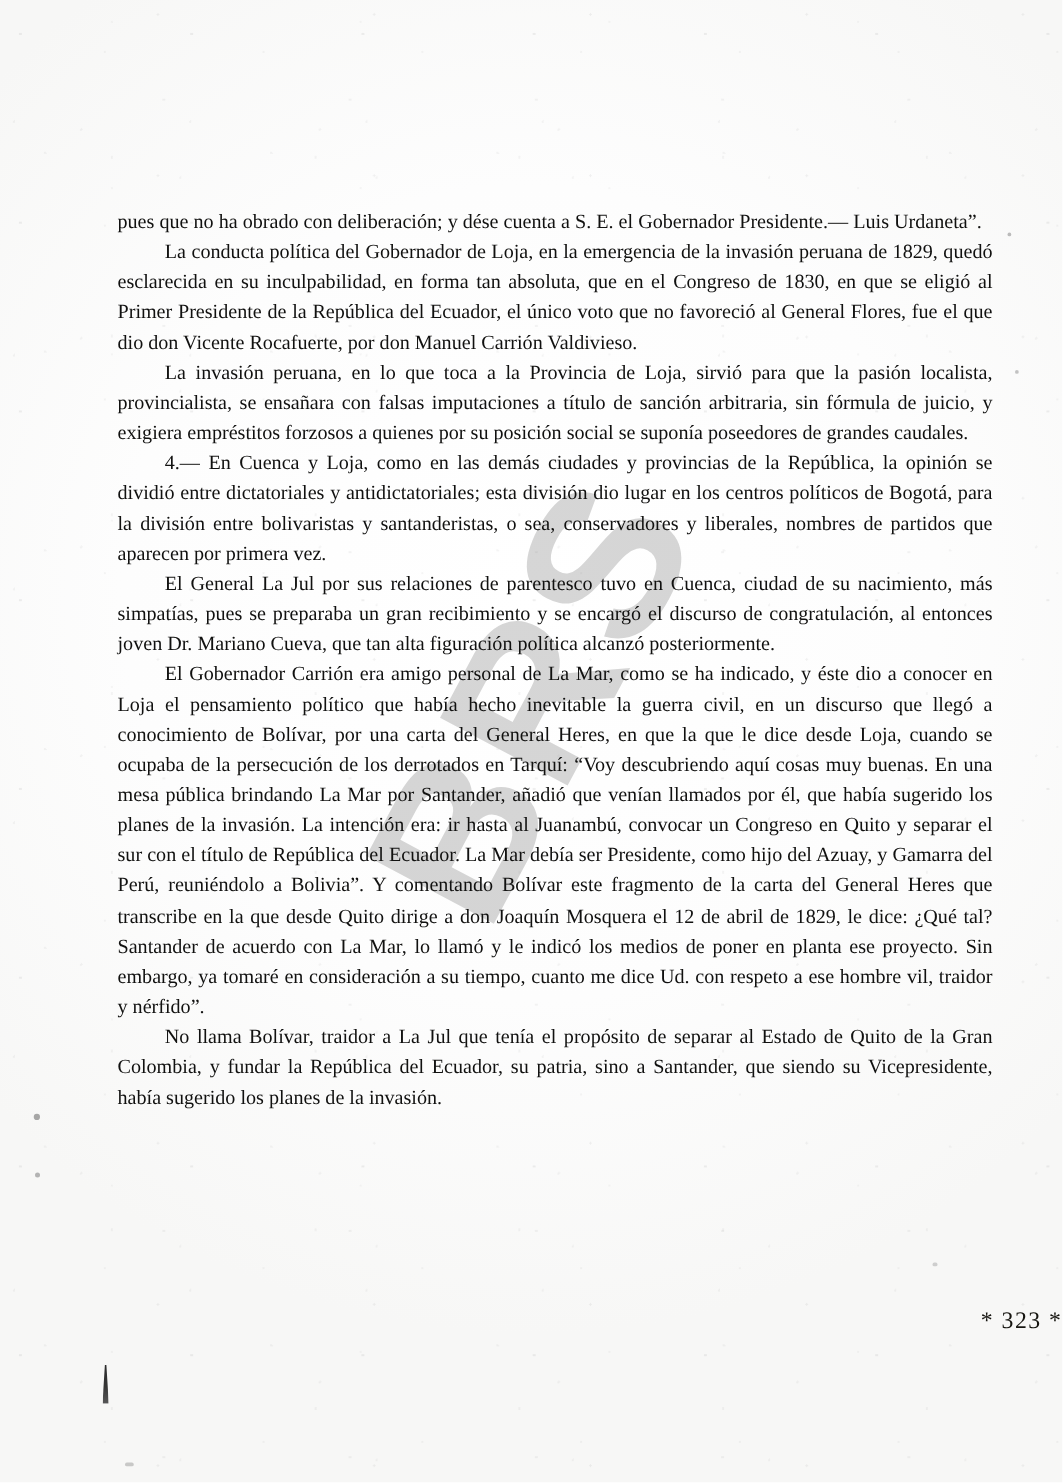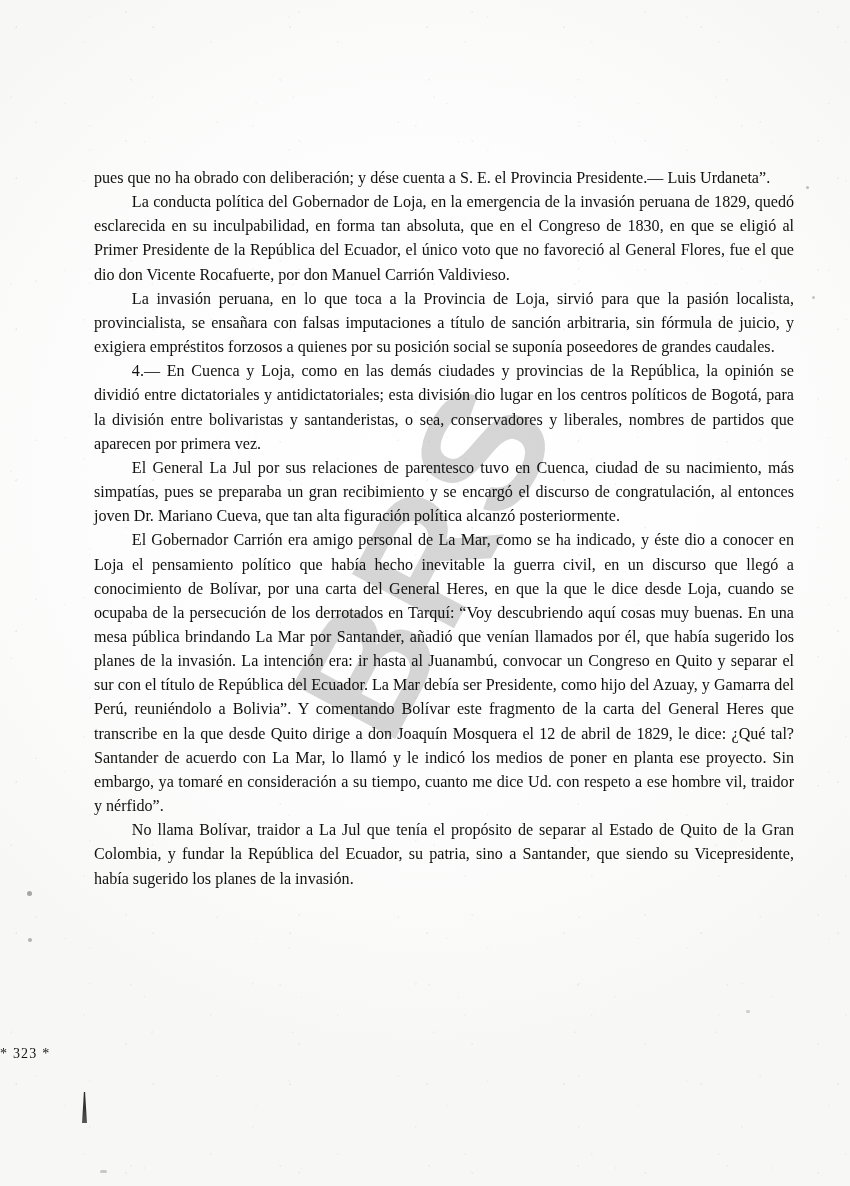--- a/index.html
+++ b/index.html
@@ -87,22 +87,22 @@
   .textblock b {
     font-weight: 400;
   }
 
   
   .folio {
     position: absolute;
     left: 0;
     right: 0;
     top: 1046px;
-    text-align: left;
-    font-size: 14px;
+    text-align: right;
+    font-size: 19px;
     letter-spacing: 1.2px;
     color: #15140f;
   }
 
   
   .artifact-streak {
     position: absolute;
     left: 82px;
     top: 1092px;
     width: 5px;
@@ -127,21 +127,21 @@
 </head>
 <body>
 
 <div class="page">
 
   <div class="watermark">BRS</div>
 
   <div class="grain"></div>
 
   <div class="textblock">
-    <p class="p-flush">pues que no ha obrado con deliberación;  y dése cuenta a S. E. el Provincia Presidente.— Luis Urdaneta”.</p>
+    <p class="p-flush">pues que no ha obrado con deliberación;  y dése cuenta a S. E. el Gobernador Presidente.— Luis Urdaneta”.</p>
     <p class="p-indent">La conducta política del Gobernador de Loja, en la emergencia de la invasión peruana de 1829, quedó esclarecida en su inculpabilidad, en forma tan absoluta, que en el Congreso de 1830, en que se eligió al Primer Presidente de la República del Ecuador, el único voto que no favoreció al General Flores, fue el que dio don Vicente Rocafuerte, por don Manuel Carrión Valdivieso.</p>
     <p class="p-indent">La invasión peruana, en lo que toca a la Provincia de Loja, sirvió para que la pasión localista, provincialista, se ensañara con falsas imputaciones a título de sanción arbitraria, sin fórmula de juicio, y exigiera empréstitos forzosos a quienes por su posición social se suponía poseedores de grandes caudales.</p>
     <p class="p-indent">4.— En Cuenca y Loja, como en las demás ciudades y provincias de la República, la opinión se dividió entre dictatoriales y antidictatoriales; esta división dio lugar en los centros políticos de Bogotá, para la división entre bolivaristas y santanderistas, o sea, <b>conservadores y liberales,</b> nombres de partidos que aparecen por primera vez.</p>
     <p class="p-indent">El General La Jul por sus relaciones de parentesco tuvo en Cuenca, ciudad de su nacimiento, más simpatías, pues se preparaba un gran recibimiento y se encargó el discurso de congratulación, al entonces joven Dr. Mariano Cueva, que tan alta figuración política alcanzó posteriormente.</p>
     <p class="p-indent">El Gobernador Carrión era amigo personal de La Mar, como se ha indicado, y éste dio a conocer en Loja el pensamiento político que había hecho inevitable la guerra civil, en un discurso que llegó a conocimiento de Bolívar, por una carta del General Heres, en que la  que le dice desde Loja, cuando se ocupaba de la persecución de los derrotados en Tarquí: “Voy descubriendo aquí cosas muy buenas.  En una mesa pública brindando La Mar por Santander, añadió que venían llamados por él, que había sugerido los planes de la invasión.  La intención era:  ir hasta al Juanambú, convocar un Congreso en Quito y separar el sur con el título de República del Ecuador.  La Mar debía ser Presidente, como hijo del Azuay, y Gamarra del Perú, reuniéndolo a Bolivia”.  Y comentando Bolívar este fragmento de la carta del General Heres que transcribe en la que desde Quito dirige a don Joaquín Mosquera el 12 de abril de 1829, le dice:  ¿Qué tal? Santander de acuerdo con La Mar, lo llamó y le indicó los medios de poner en planta ese proyecto.  Sin embargo, ya tomaré en consideración a su tiempo, cuanto me dice Ud. con respeto a ese hombre vil, <b>traidor</b> y nérfido”.</p>
     <p class="p-indent">No llama Bolívar, traidor a La Jul que tenía el propósito de separar al Estado de Quito de la Gran Colombia, y fundar la República del Ecuador, su patria, sino a Santander, que siendo su Vicepresidente, había sugerido los planes de la invasión.</p>
   </div>
 
   <div class="folio">* 323 *</div>
 

